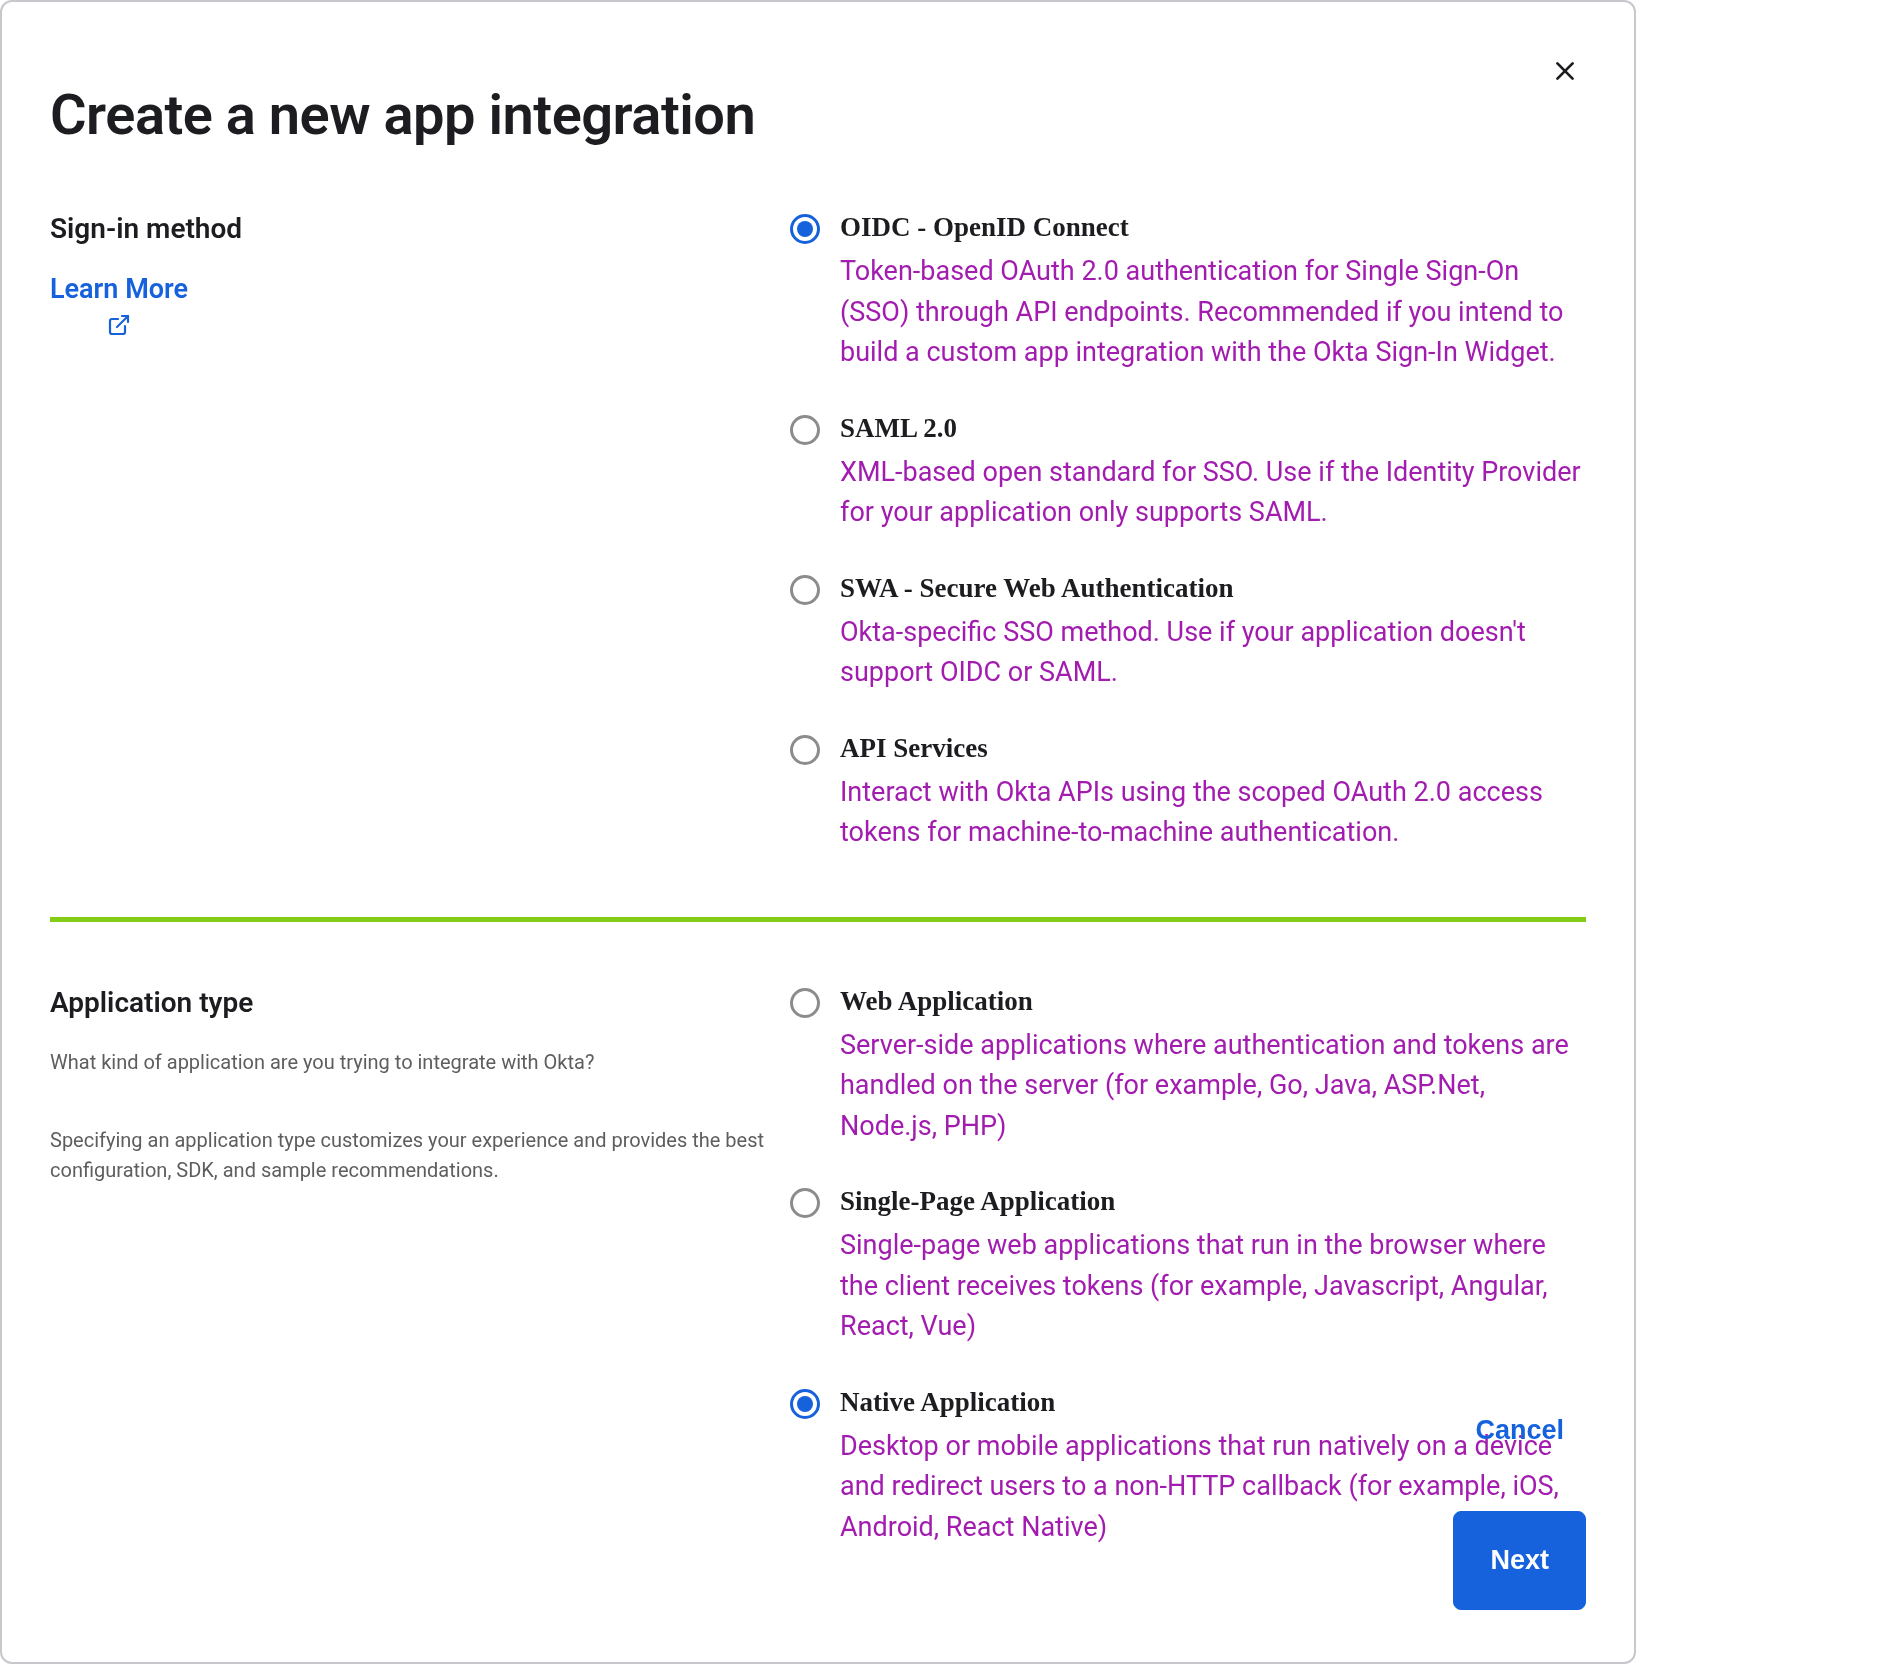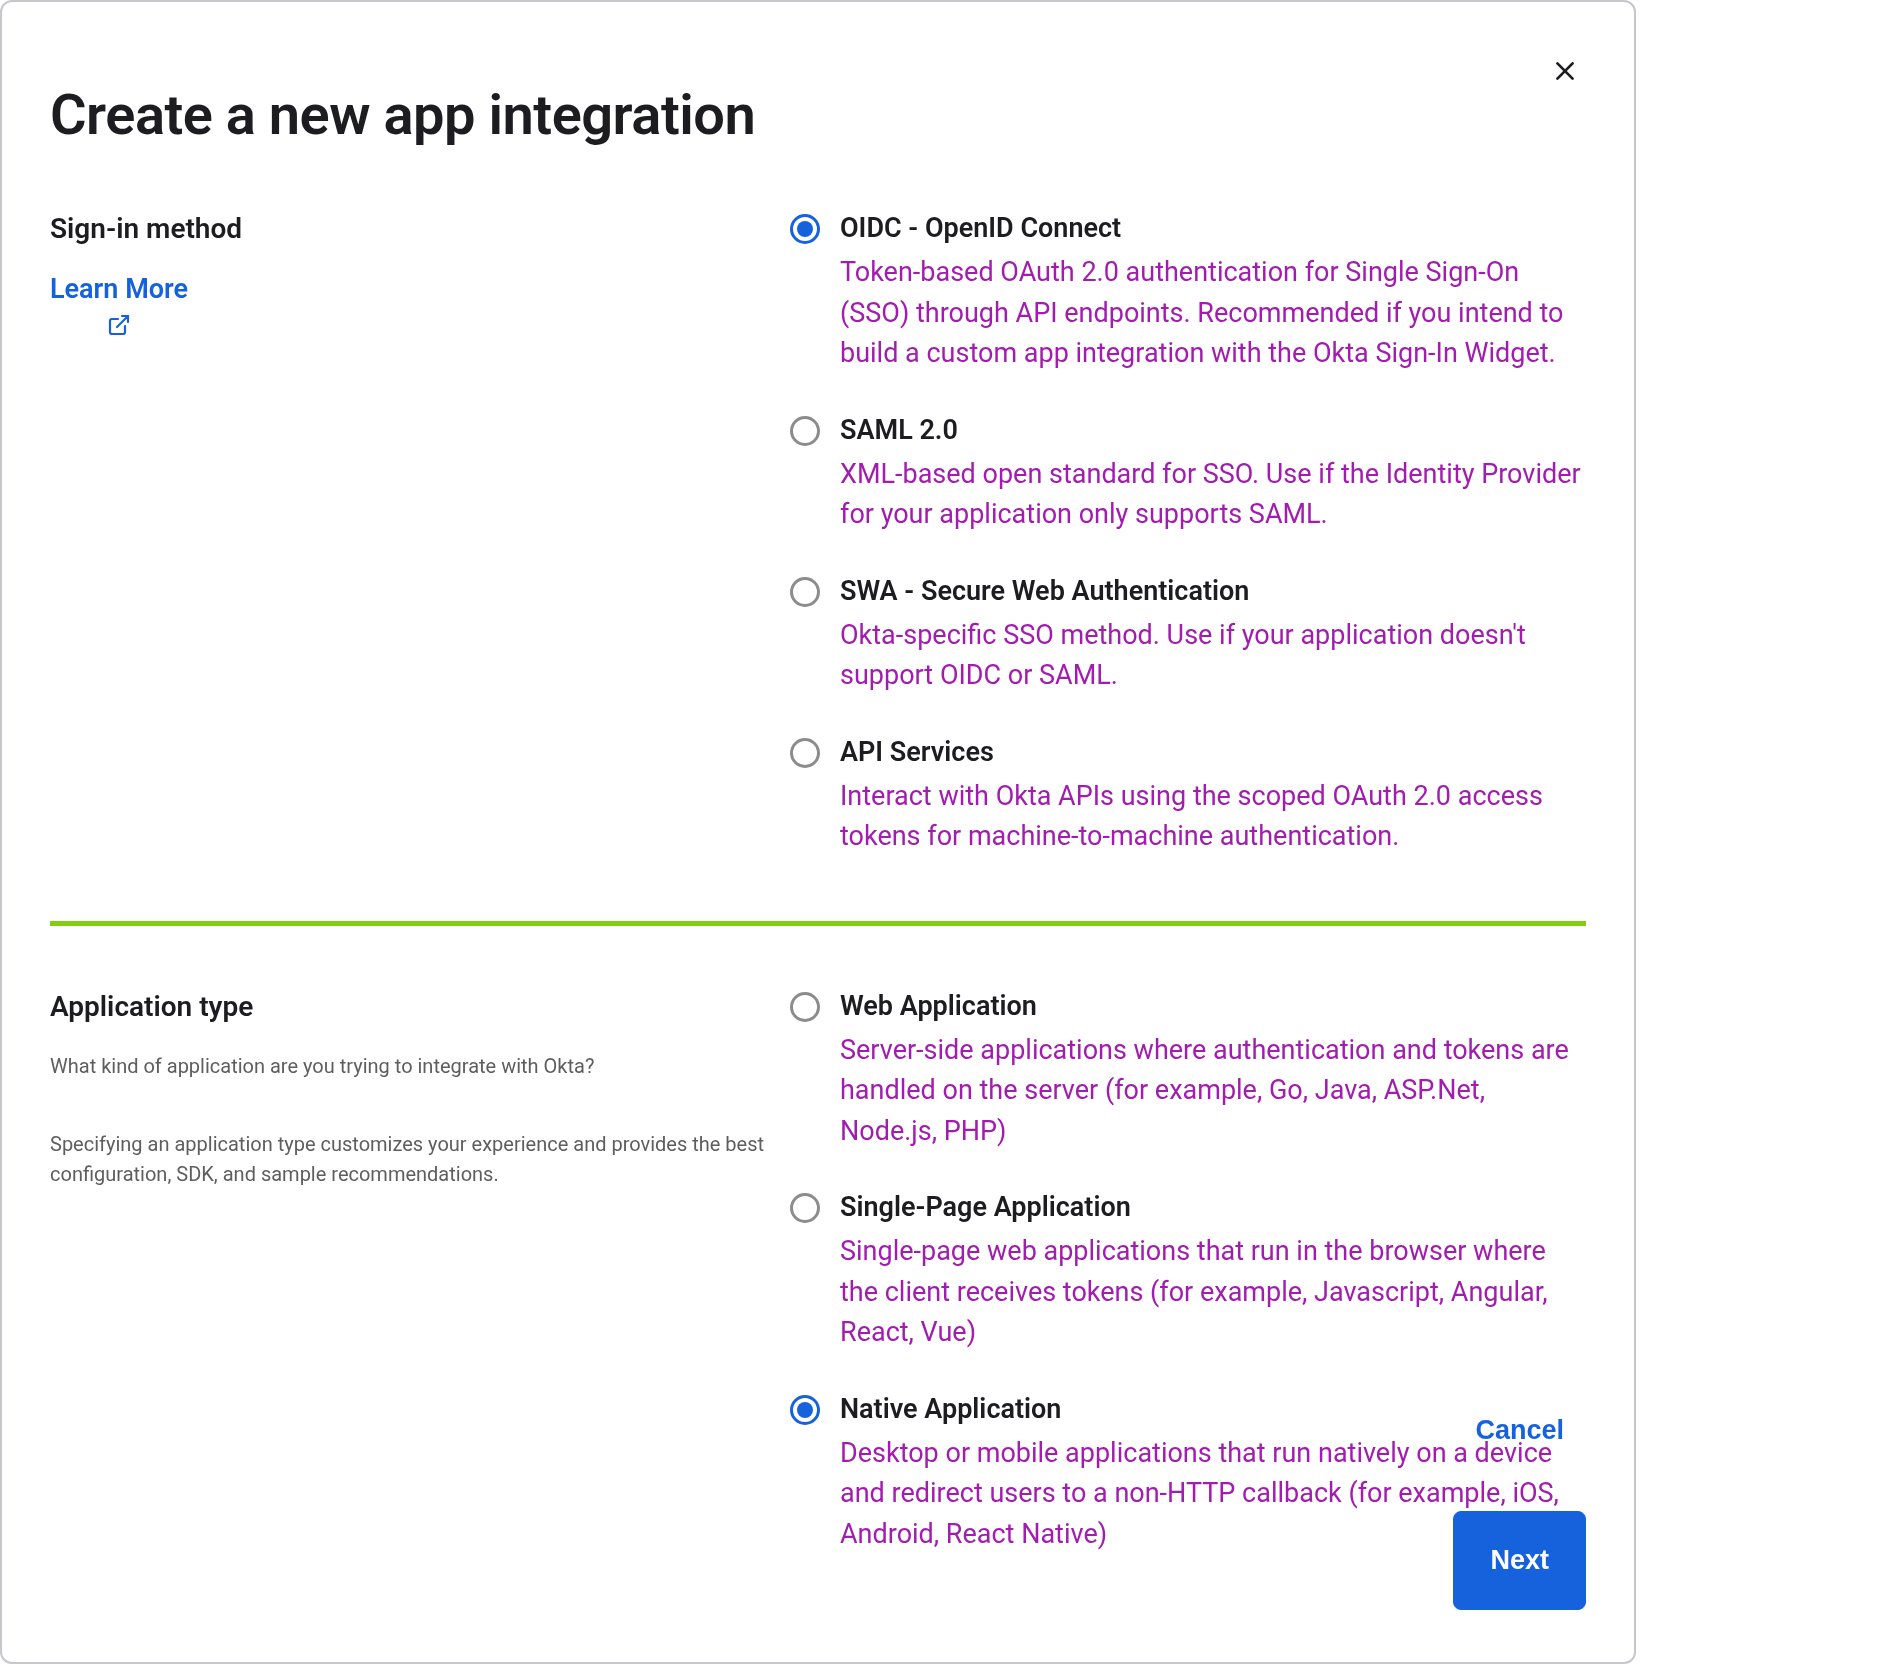--- a/index.html
+++ b/index.html
@@ -107,20 +107,21 @@
       height: 16px;
       border-radius: 50%;
       background: #1662dd;
     }
     .option-text { flex: 1; }
     .option-title {
       font-size: 27px;
       font-weight: 600;
       color: #1d1d21;
       margin-bottom: 8px;
+      font-family: Liberation Serif, serif;
     }
     .option-desc {
       font-size: 27px;
       line-height: 1.5;
       color: #a21caf;
     }
     .footer {
       position: absolute;
       bottom: 52px;
       right: 48px;

